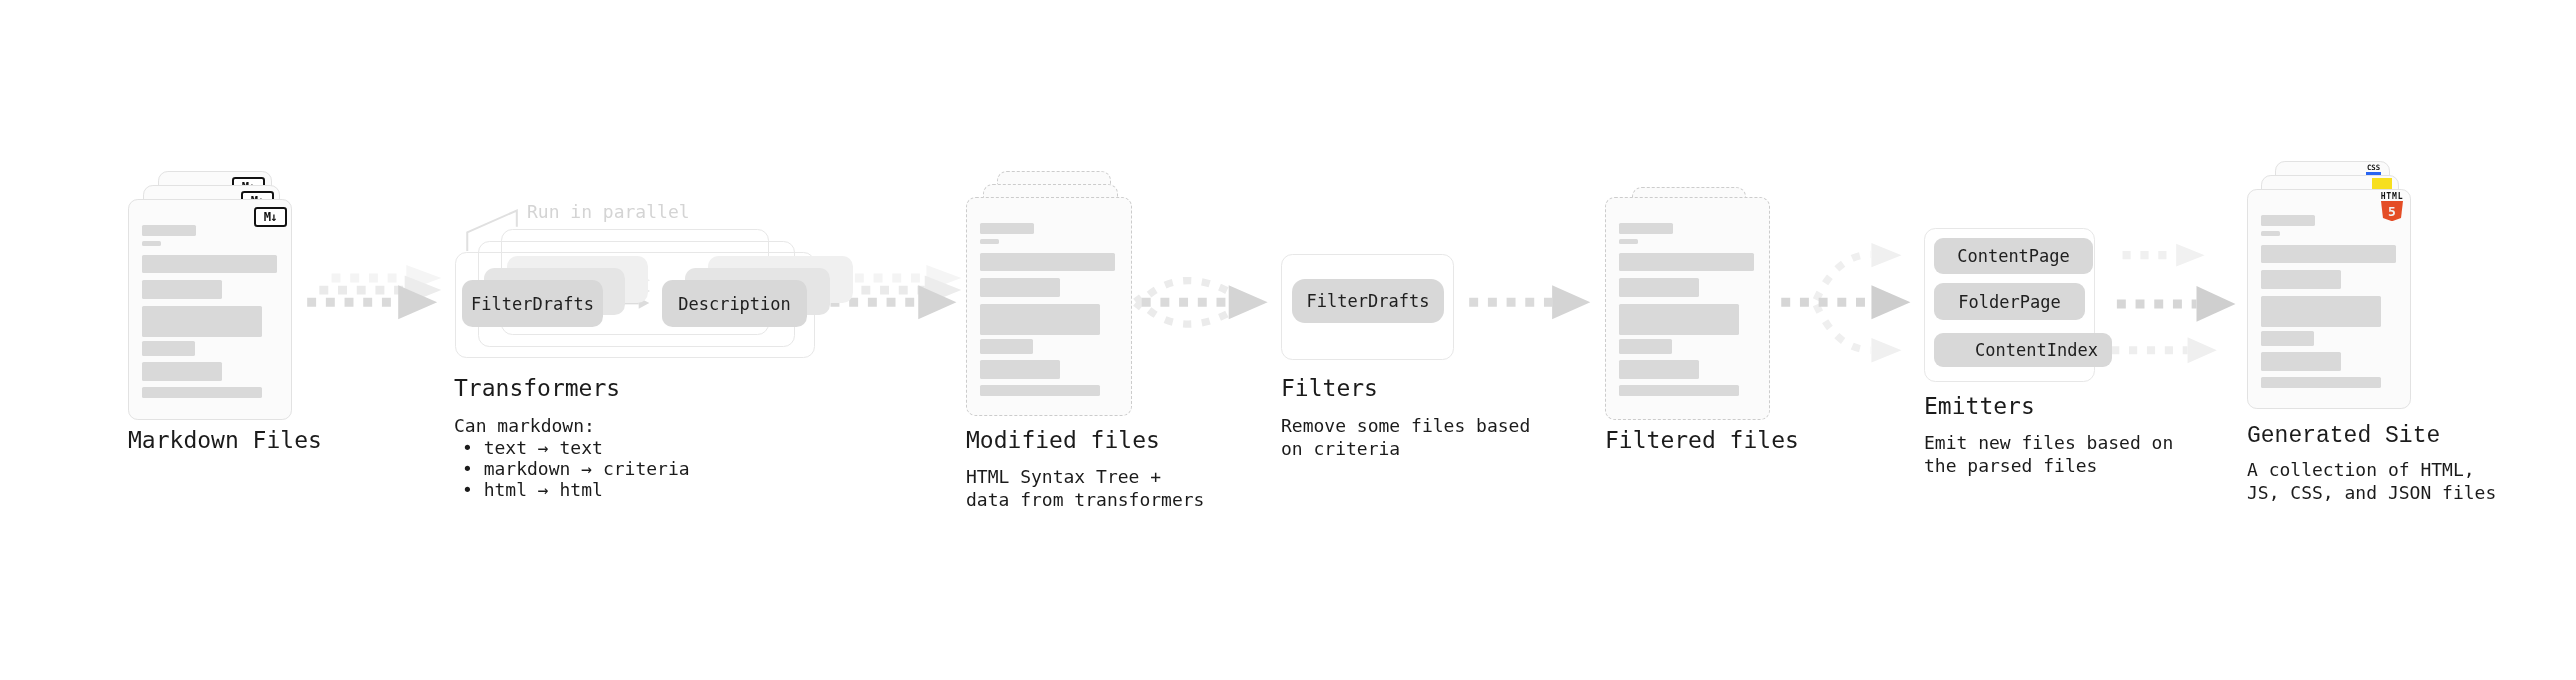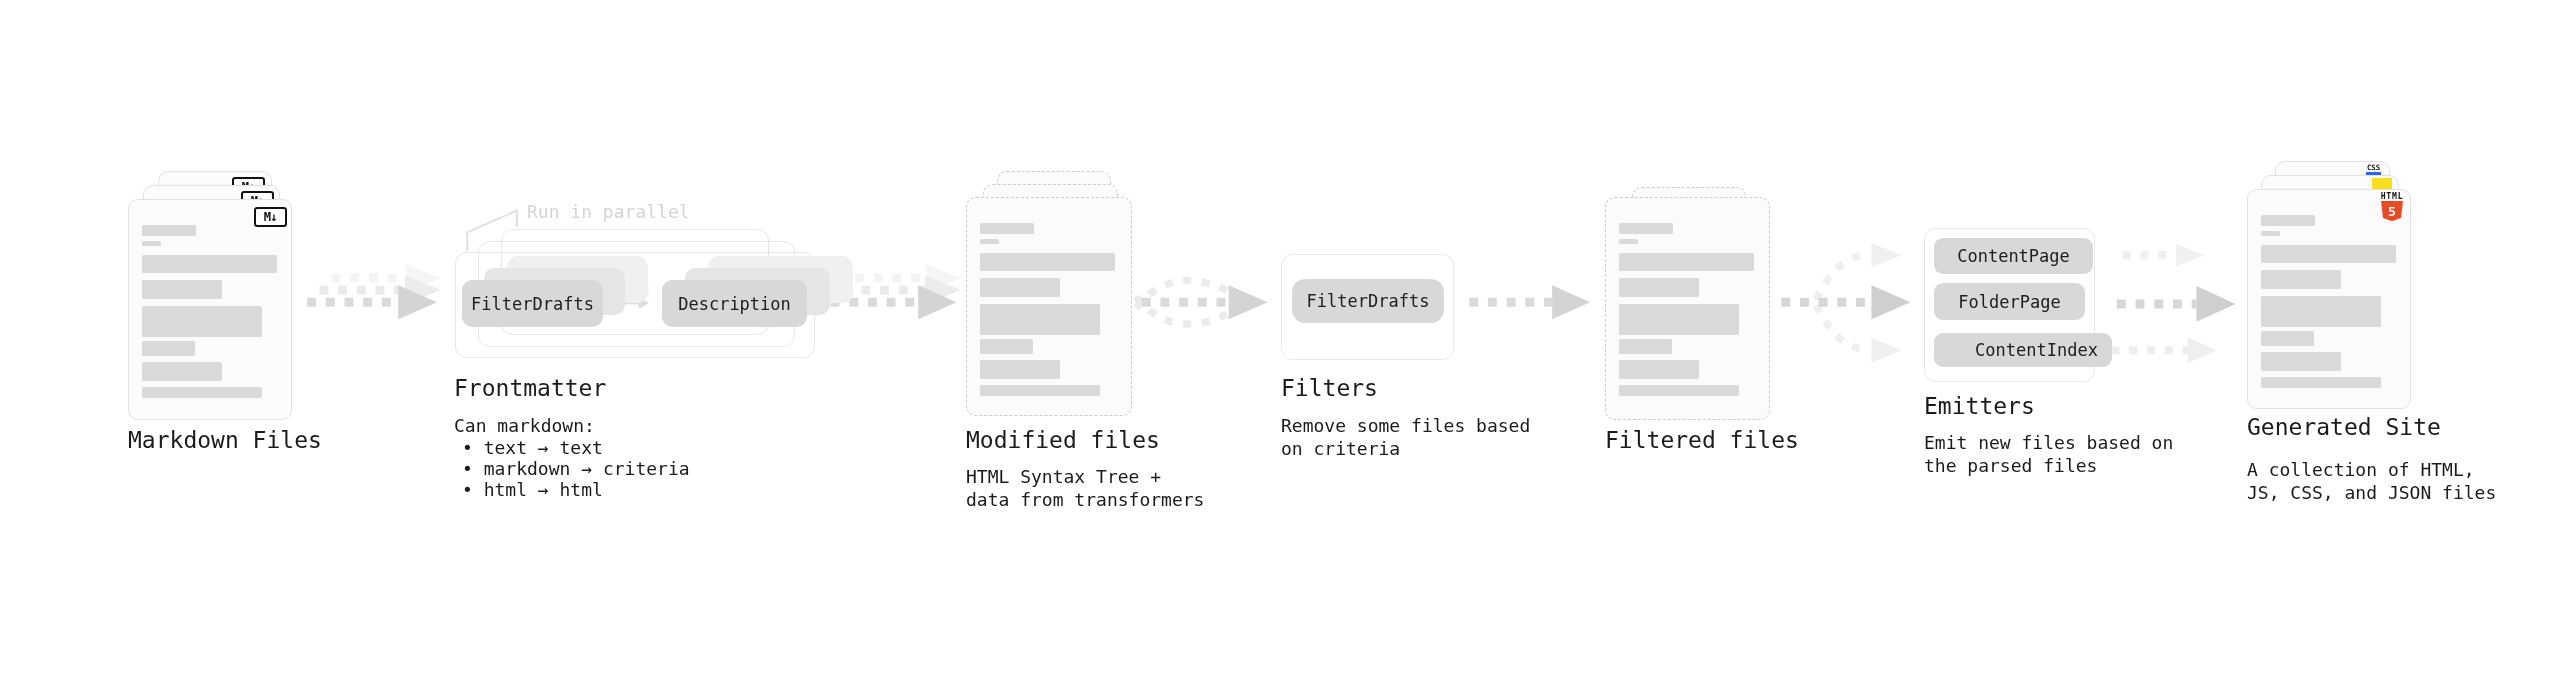--- a/index.html
+++ b/index.html
@@ -138,21 +138,21 @@
     <div class="ghost2" style="left:507px;top:256px;width:141px;height:47px;"></div>
     <div class="ghost1" style="left:484px;top:268px;width:141px;height:47px;"></div>
     <div class="chip" style="left:462px;top:280px;width:141px;height:47px;">FilterDrafts</div>
 
     <div class="ghost2" style="left:708px;top:256px;width:145px;height:47px;"></div>
     <div class="ghost1" style="left:685px;top:268px;width:145px;height:47px;"></div>
     <div class="chip" style="left:662px;top:280px;width:145px;height:47px;">Description</div>
 
     <div class="annotation" style="left:527px;top:201px;">Run in parallel</div>
 
-    <div class="label" style="left:454px;top:375px;">Frontmatter</div>
+    <div class="label" style="left:454px;top:375px;">Transformers</div>
     <div class="caption" style="left:454px;top:414px;">Can markdown:</div>
     <div class="abs" style="left:462px;top:437px;">
       <div class="bullet">• text → text</div>
       <div class="bullet">• markdown → criteria</div>
       <div class="bullet">• html → html</div>
     </div>
   </section>
 
   <section>
     <div class="strip dashed" style="left:997px;top:171px;width:114px;height:57px;"></div>
@@ -220,19 +220,19 @@
         <div class="bar" style="left: 13px; top: 80px; width: 80px; height: 18.7px;"></div>
         <div class="bar" style="left: 13px; top: 106px; width: 120px; height: 31px;"></div>
         <div class="bar" style="left: 13px; top: 141px; width: 53px; height: 15.4px;"></div>
         <div class="bar" style="left: 13px; top: 162px; width: 80px; height: 18.7px;"></div>
         <div class="bar" style="left: 13px; top: 187px; width: 120px; height: 11.4px;"></div>
       </div>
     <div class="html5-logo" style="left:2378px;top:192px;">
       <div class="h5-word">HTML</div>
       <div class="h5-shield">5</div>
     </div>
-    <div class="label" style="left:2247px;top:414px;">Generated Site</div>
+    <div class="label" style="left:2247px;top:423px;font-family:Liberation Mono, monospace;">Generated Site</div>
     <div class="caption" style="left:2247px;top:458px;">A collection of HTML,
 JS, CSS, and JSON files</div>
   </section>
 
 </div>
 
 
 </body></html>

